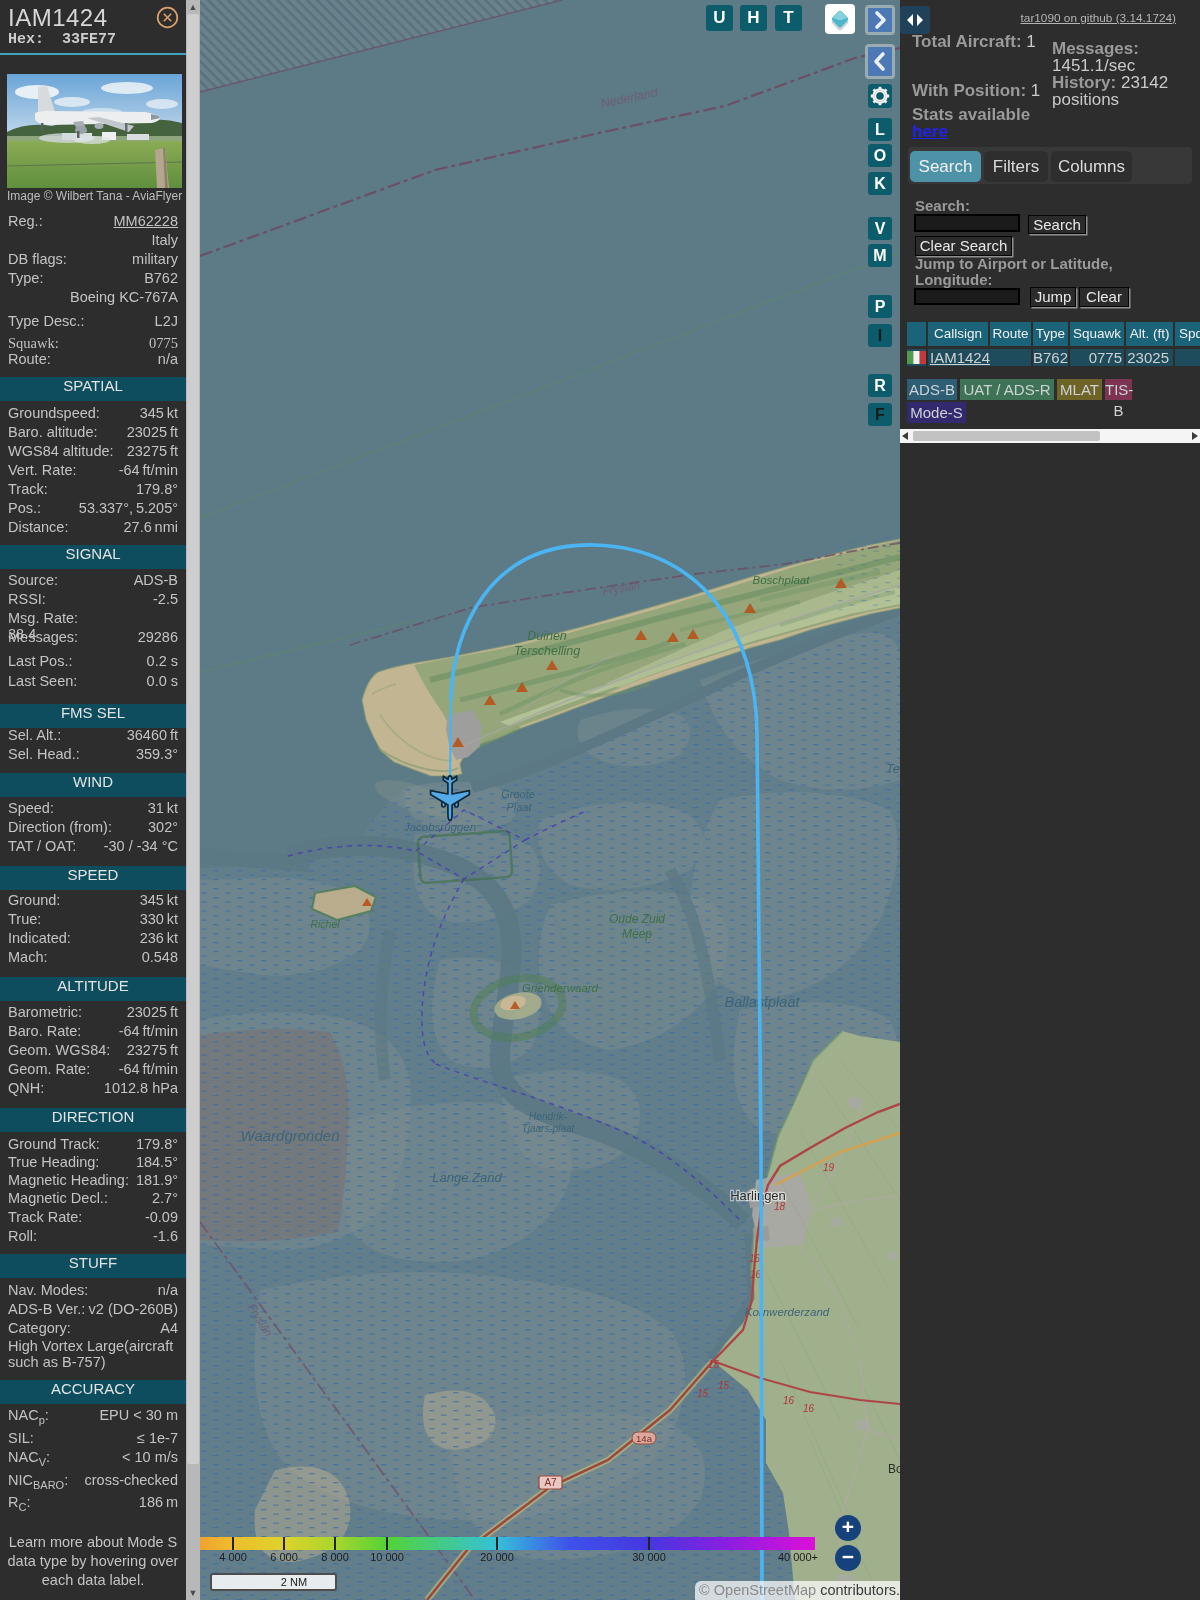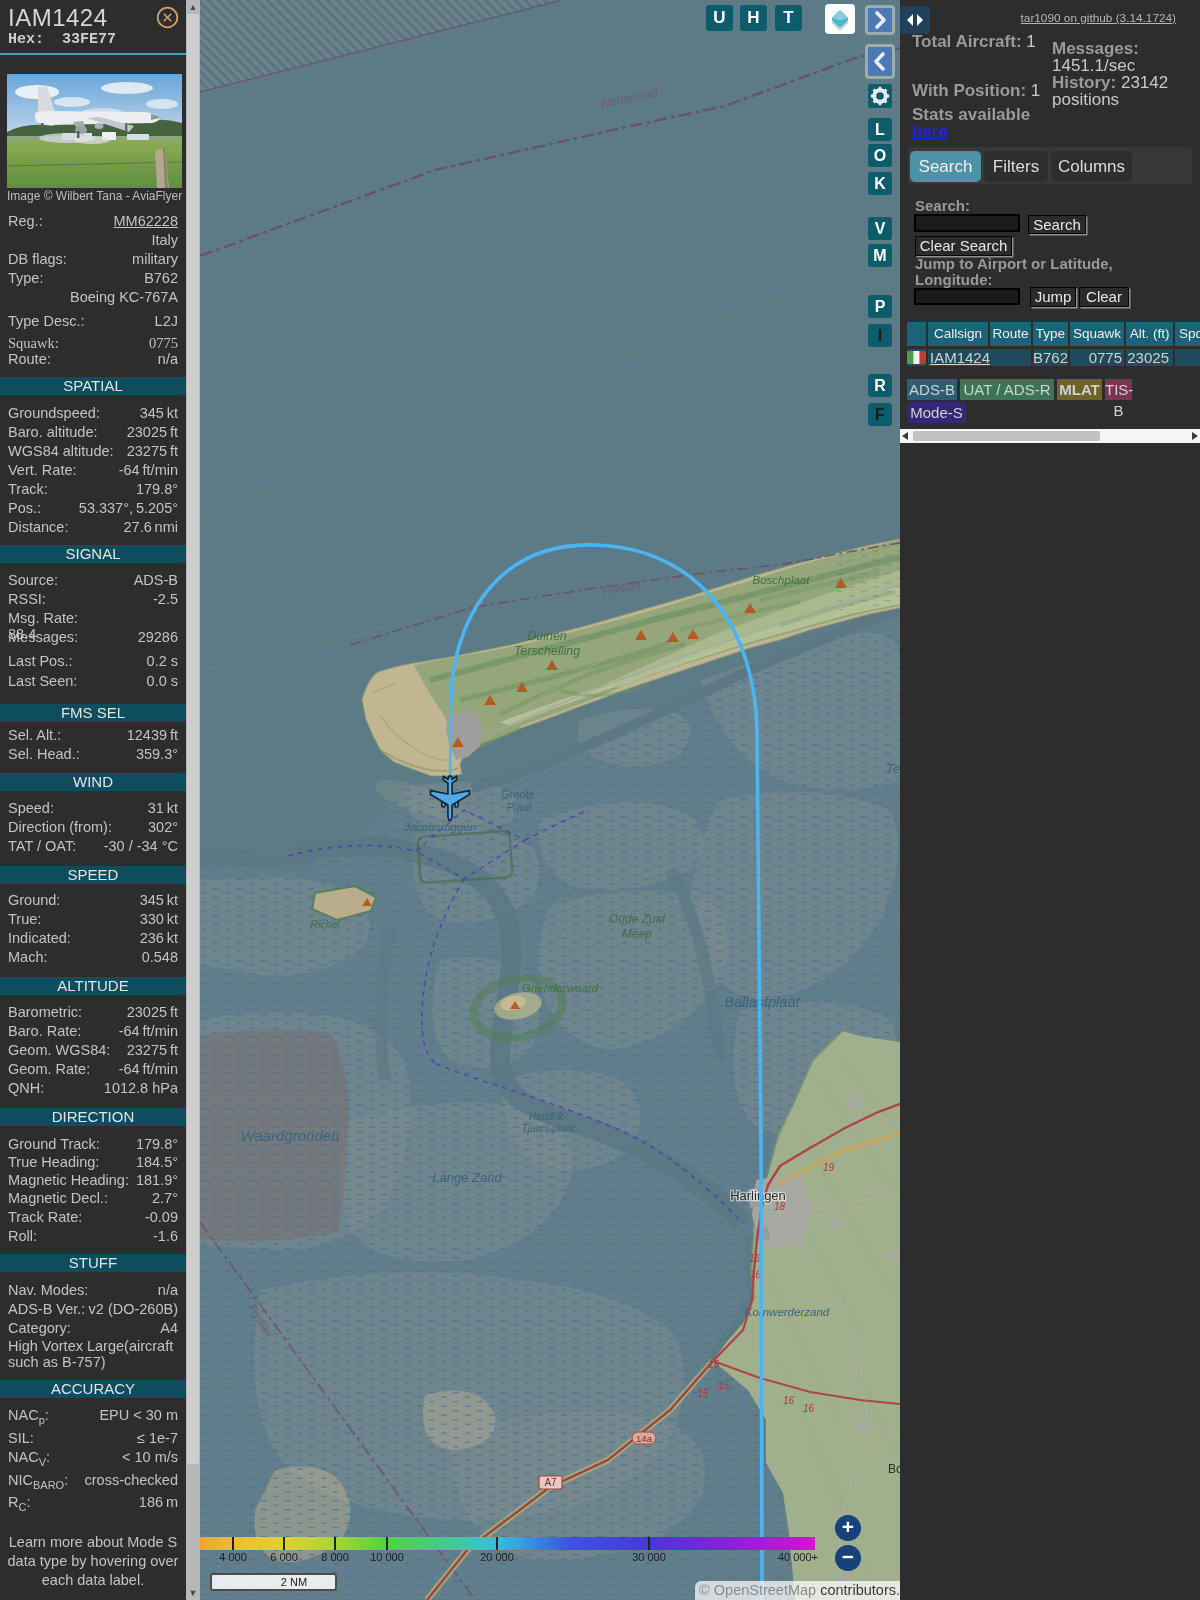--- a/index.html
+++ b/index.html
@@ -1,21 +1,21 @@
 <!DOCTYPE html>
 <html><head>
 <meta charset="utf-8">
 <style>
 html,body{margin:0;padding:0;}
 body{width:1200px;height:1600px;background:#2d2d2d;font-family:"Liberation Sans",sans-serif;overflow:hidden;position:relative;}
 .abs{position:absolute;}
 
 #sb{position:absolute;left:0;top:0;width:186px;height:1600px;background:#2d2d2d;overflow:hidden;}
 #sb .r{position:absolute;left:8px;width:170px;height:19px;font-size:14.5px;color:#c3c3c3;display:flex;justify-content:space-between;white-space:nowrap;}
-#sb .band{position:absolute;left:0;width:186px;height:18px;background:#0d4d5d;color:#e3e3e3;font-size:15px;text-align:center;line-height:18px;}
+#sb .band{position:absolute;left:0;width:186px;height:24px;background:#0d4d5d;color:#e3e3e3;font-size:15px;text-align:center;line-height:18px;}
 #sbscroll{position:absolute;left:186px;top:0;width:14px;height:1600px;background:#b8b8b8;}
 #sbscroll .thumb{position:absolute;left:1px;top:14px;width:12px;height:1450px;background:#cecece;border-radius:2px;}
 .sarr{position:absolute;left:0;width:14px;height:14px;font-size:9px;color:#4a4a4a;text-align:center;line-height:14px;background:#b8b8b8;}
 
 #map{position:absolute;left:200px;top:0;width:700px;height:1600px;overflow:hidden;background:#5d7b86;}
 .mbtn{position:absolute;background:#0d5c6b;color:#fff;font-weight:bold;font-size:17px;text-align:center;border-radius:3px;}
 
 #rp{position:absolute;left:900px;top:0;width:300px;height:1600px;background:#2d2d2d;overflow:hidden;font-size:16px;color:#c9c9c9;}
 #rp .b{font-weight:bold;color:#9a9a9a;}
 .chip{position:absolute;height:21px;line-height:21px;text-align:center;font-size:15px;color:#ccd2d6;}
@@ -442,21 +442,21 @@
       <span>Last Pos.:</span>
       <span>0.2 s</span>
     </div>
 <div class="r" style="top:673px;">
       <span>Last Seen:</span>
       <span>0.0 s</span>
     </div>
 <div class="band" style="top:704px;">FMS SEL</div>
 <div class="r" style="top:727px;">
       <span>Sel. Alt.:</span>
-      <span>12439 ft</span>
+      <span>36460 ft</span>
     </div>
 <div class="r" style="top:746px;">
       <span>Sel. Head.:</span>
       <span>359.3°</span>
     </div>
 <div class="band" style="top:773px;">WIND</div>
 <div class="r" style="top:800px;">
       <span>Speed:</span>
       <span>31 kt</span>
     </div>
@@ -615,21 +615,21 @@
 </div>
 <div class="rc" style="left:28px;width:60px;padding-left:2px;"><u>IAM1424</u></div>
 <div class="rc" style="left:90px;width:41px;"></div>
 <div class="rc" style="left:133px;width:35px;text-align:center;">B762</div>
 <div class="rc" style="left:170px;width:52px;text-align:right;padding-right:2px;">0775</div>
 <div class="rc" style="left:226px;width:43px;text-align:right;padding-right:4px;">23025</div>
 <div class="rc" style="left:275px;width:25px;"></div>
 
 <div class="chip" style="left:7px;top:379px;width:50px;background:#2d5e74;">ADS-B</div>
 <div class="chip" style="left:60px;top:379px;width:94px;background:#3f7355;">UAT / ADS-R</div>
-<div class="chip" style="left:157px;top:379px;width:45px;background:#6f6428;font-weight:bold;">MLAT</div>
+<div class="chip" style="left:157px;top:379px;width:45px;background:#6f6428;">MLAT</div>
 <div class="chip" style="left:205px;top:379px;width:27px;background:#7c3452;">TIS-B</div>
 <div class="chip" style="left:7px;top:402px;width:59px;background:#33296e;">Mode-S</div>
 
 <div class="abs" style="left:0;top:429px;width:300px;height:14px;background:#f5f5f5;">
  <div class="abs" style="left:13px;top:2px;width:187px;height:10px;background:#c2c2c2;border-radius:2px;"></div>
  <svg class="abs" style="left:2px;top:3px;" width="8" height="8">
         <path d="M6,0 L0,4 L6,8 Z" fill="#3a3a3a"></path>
       </svg>
  <svg class="abs" style="left:290px;top:3px;" width="8" height="8">
         <path d="M2,0 L8,4 L2,8 Z" fill="#3a3a3a"></path>

